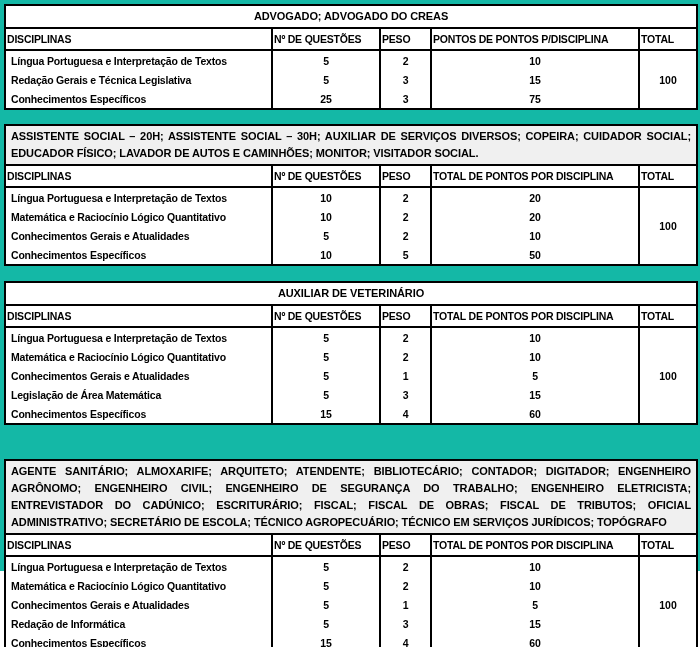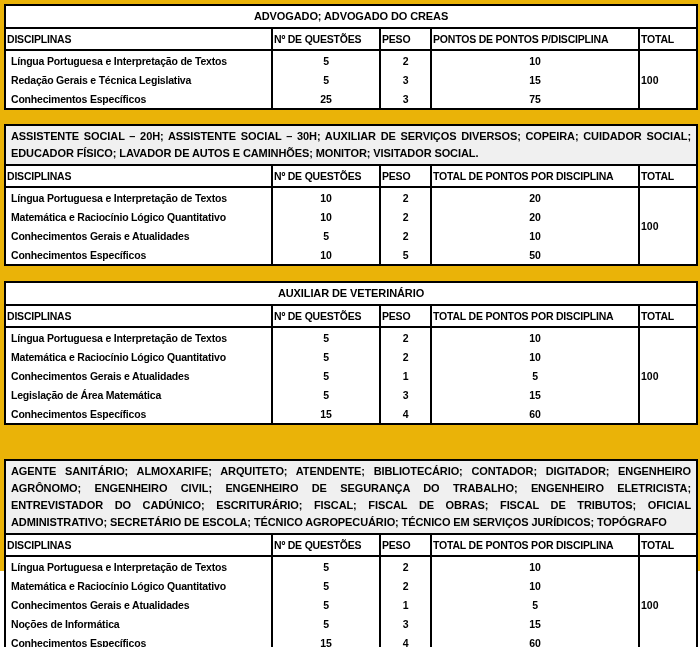--- a/index.html
+++ b/index.html
@@ -9,21 +9,21 @@
     width: 700px;
     height: 647px;
     overflow: hidden;
     font-family: "Liberation Sans", "DejaVu Sans", sans-serif;
   }
   .page {
     box-sizing: border-box;
     width: 700px;
     height: 571px;
     padding: 4px 4px 8px 4px;
-    background: #eab308;
+    background: #14b8a6;
   }
   table.score-table {
     border-collapse: collapse;
     table-layout: fixed;
     width: 692px;
     border: 2px solid #000;
     color: #000;
   }
   table.score-table.gap-small  { margin-bottom: 14px; }
   table.score-table.gap-medium { margin-bottom: 15px; }
@@ -61,21 +61,21 @@
     text-align: center;
     letter-spacing: -0.2px;
     background: #ffffff;
   }
   td.cell.disc {
     text-align: left;
     padding-left: 5px;
   }
   td.total-cell {
     font-size: 10.5px;
-    text-align: left;
+    text-align: center;
     vertical-align: middle;
     background: #ffffff;
   }
 </style>
 </head>
 <body>
 
 <div class="page">
 
   <table class="score-table gap-small">
@@ -251,21 +251,21 @@
           <td class="cell">2</td>
           <td class="cell">10</td>
         </tr>
         <tr>
           <td class="cell disc">Conhecimentos Gerais e Atualidades</td>
           <td class="cell">5</td>
           <td class="cell">1</td>
           <td class="cell">5</td>
         </tr>
         <tr>
-          <td class="cell disc">Noções de Informática</td>
+          <td class="cell disc">Redação de Informática</td>
           <td class="cell">5</td>
           <td class="cell">3</td>
           <td class="cell">15</td>
         </tr>
         <tr>
           <td class="cell disc">Conhecimentos Específicos</td>
           <td class="cell">15</td>
           <td class="cell">4</td>
           <td class="cell">60</td>
         </tr>

